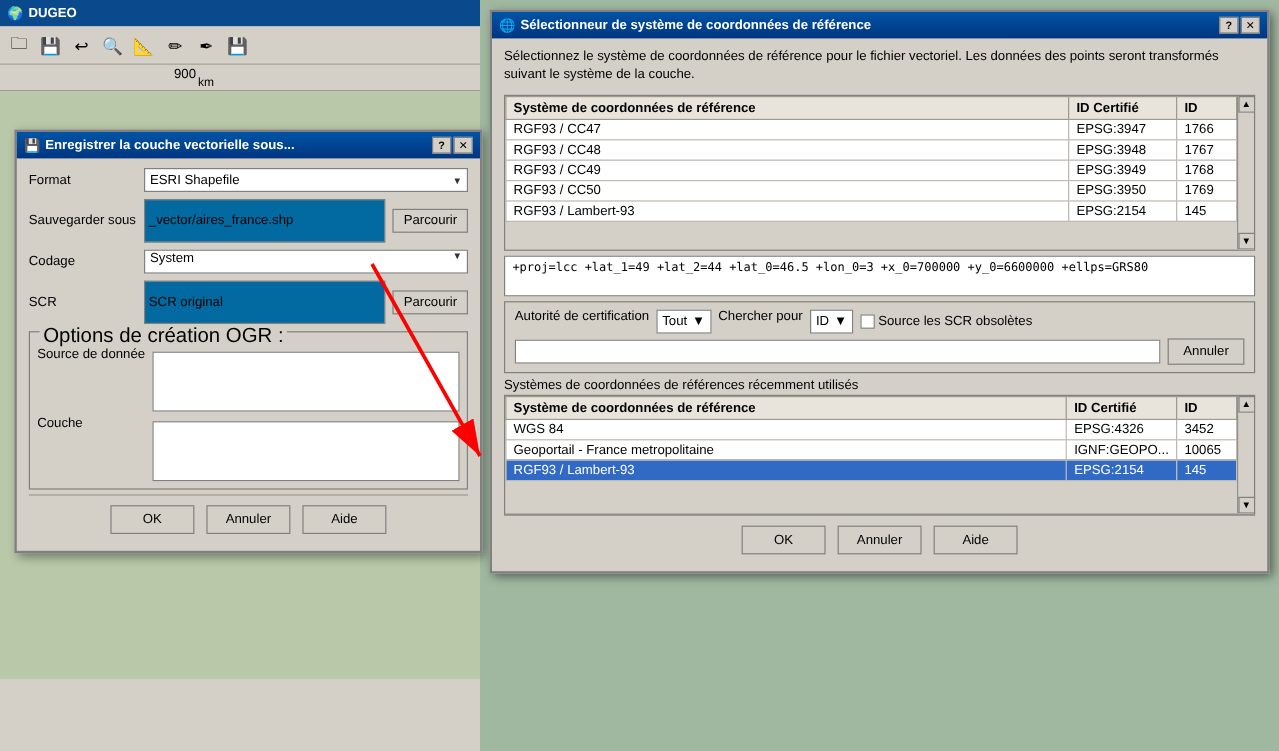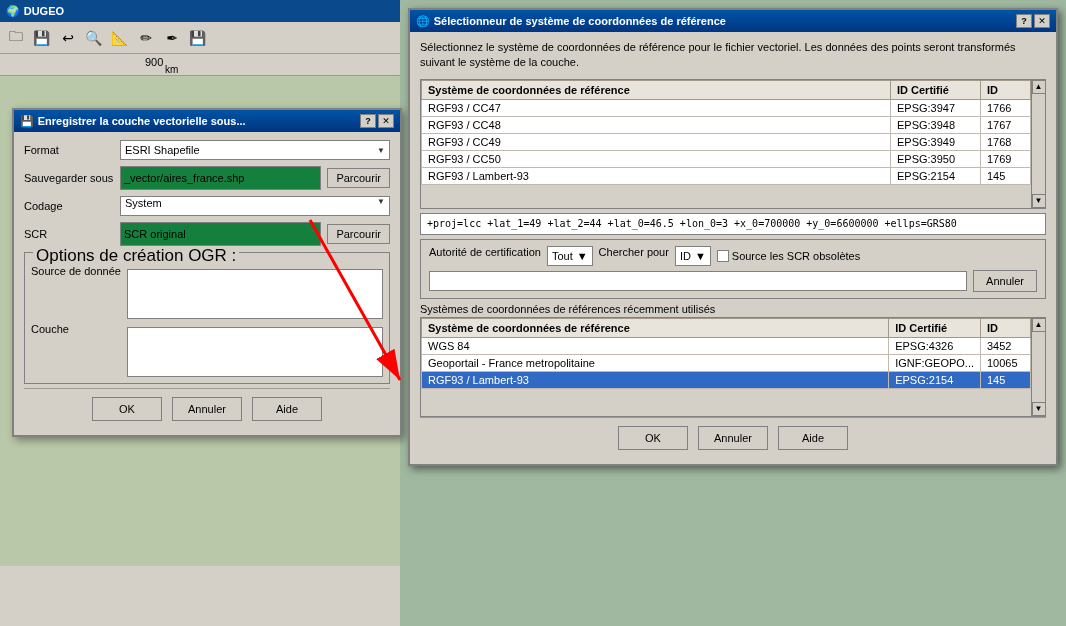--- a/index.html
+++ b/index.html
@@ -135,22 +135,22 @@
 
     .form-label {
       width: 90px;
       font-size: 11px;
       color: #000;
       flex-shrink: 0;
     }
 
     .form-input {
       flex: 1;
-      height: 24px;
-      background: #15803d;
+      height: 36px;
+      background: #0369a1;
       border: 1px solid #808080;
       padding: 1px 3px;
       font-size: 11px;
     }
 
     .form-select {
       flex: 1;
       height: 20px;
       background: white;
       border: 1px solid #808080;
@@ -300,21 +300,21 @@
     }
 
     .proj-string {
       background: white;
       border: 1px solid #808080;
       padding: 4px 6px;
       font-size: 10px;
       font-family: monospace;
       color: #000;
       margin: 4px 0;
-      height: 22px;
+      height: 34px;
       overflow: hidden;
       white-space: nowrap;
     }
 
     
     .search-section {
       border: 1px solid #808080;
       padding: 6px 8px;
       margin: 4px 0;
     }

